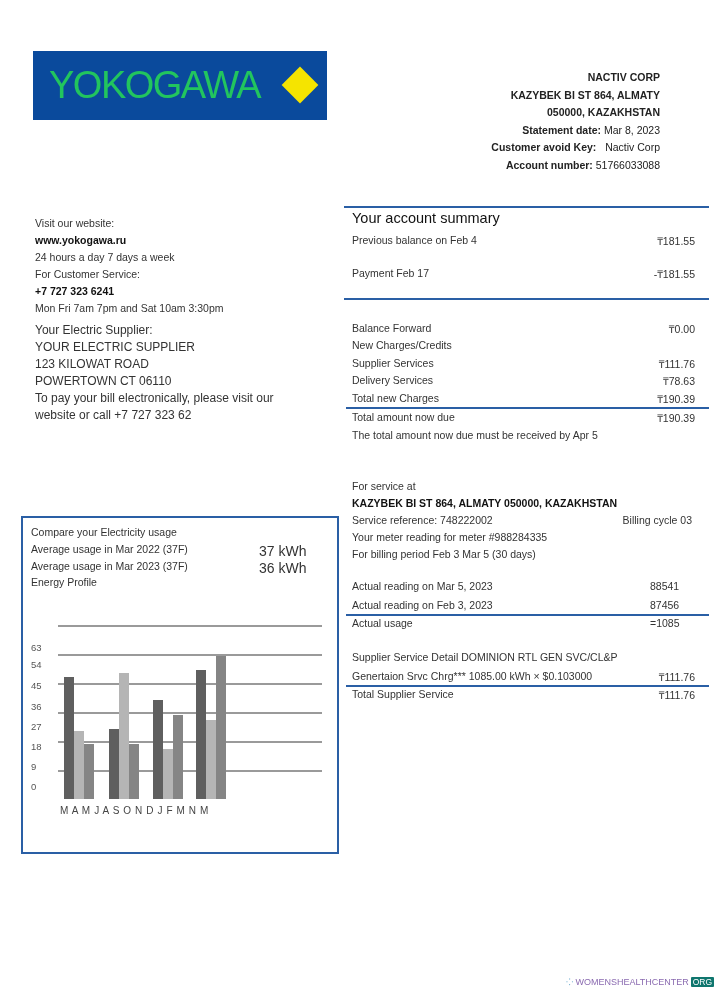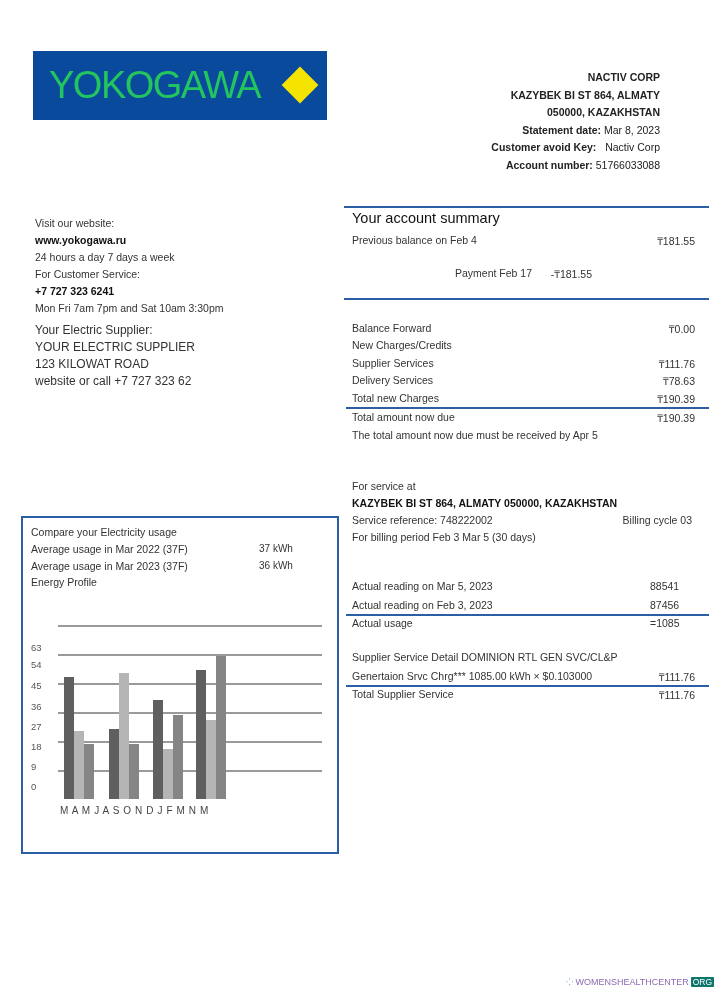--- a/index.html
+++ b/index.html
@@ -26,21 +26,21 @@
     .rule-thin { background: #2a5fa5; height: 1.5px; }
     .sum-title { left: 352px; top: 210px; font-size: 14.5px; color: #111; }
     .row { position: absolute; left: 352px; width: 343px; font-size: 10.5px; color: #333; display: flex; justify-content: space-between; }
     .row .amt { text-align: right; width: 60px; }
     .note { left: 352px; width: 320px; font-size: 10.5px; line-height: 17px; color: #333; }
     .bold { font-weight: bold; color: #111; }
 
     
     .chart-box { left: 21px; top: 516px; width: 318px; height: 338px; border: 2px solid #2a5fa5; }
     .cmp { position: absolute; left: 8px; font-size: 10.5px; color: #333; }
-    .cmp-val { position: absolute; left: 236px; font-size: 10px; color: #333; }
+    .cmp-val { position: absolute; left: 236px; font-size: 14px; color: #333; }
     .grid { position: absolute; left: 35px; width: 264px; height: 2px; background: #9a9a9a; }
     .ytick { position: absolute; left: 8px; font-size: 9.5px; color: #555; width: 20px; }
     .bar { position: absolute; bottom: 53px; width: 10px; }
     .c1 { background: #5f5f5f; }
     .c2 { background: #b5b5b5; }
     .c3 { background: #858585; }
     .xlabels { position: absolute; left: 37px; top: 287px; font-size: 10px; letter-spacing: 0.6px; color: #444; }
 
     
     .wm { left: 566px; top: 975px; font-size: 9px; color: #8a6ab0; display: flex; align-items: center; gap: 2px; }
@@ -70,31 +70,33 @@
   <div>24 hours a day 7 days a week</div>
   <div>For Customer Service:</div>
   <div class="b">+7 727 323 6241</div>
   <div>Mon Fri 7am 7pm and Sat 10am 3:30pm</div>
 </div>
 
 <div class="abs info2">
   <div>Your Electric Supplier:</div>
   <div>YOUR ELECTRIC SUPPLIER</div>
   <div>123 KILOWAT ROAD</div>
+  <div>POWERTOWN CT 06110</div>
+  <div>To pay your bill electronically, please visit our</div>
   <div>website or call +7 727 323 62</div>
 </div>
 
 <div class="abs rule" style="left:344px; top:206px; width:365px;"></div>
 <div class="abs sum-title">Your account summary</div>
 
 <div class="row" style="top:234px;">
   <span>Previous  balance  on Feb 4</span>
   <span class="amt">₸181.55</span>
 </div>
-<div class="row" style="top:267px;justify-content:center;">
+<div class="row" style="top:267px;">
   <span>Payment  Feb 17</span>
   <span class="amt">-₸181.55</span>
 </div>
 <div class="abs rule" style="left:344px; top:298px; width:365px;"></div>
 
 <div class="row" style="top:322px;">
   <span>Balance  Forward</span>
   <span class="amt">₸0.00</span>
 </div>
 <div class="row" style="top:339px;">
@@ -121,20 +123,21 @@
   <div>The total amount  now  due must  be received by Apr 5</div>
 </div>
 
 <div class="abs note" style="top:478px; width:340px;">
   <div>For service at</div>
   <div class="bold">KAZYBEK  BI ST 864, ALMATY 050000, KAZAKHSTAN</div>
   <div style="display:flex;justify-content:space-between;">
     <span style="width:195px;">Service reference: 748222002</span>
     <span>Billing cycle 03</span>
   </div>
+  <div>Your meter  reading for  meter #988284335</div>
   <div>For billing period  Feb 3 Mar 5 (30 days)</div>
 </div>
 
 <div class="row" style="top:580px;">
   <span>Actual reading on Mar 5, 2023</span>
   <span class="amt" style="text-align:left; width:45px;">88541</span>
 </div>
 <div class="row" style="top:599px;">
   <span>Actual reading on Feb 3, 2023</span>
   <span class="amt" style="text-align:left; width:45px;">87456</span>

